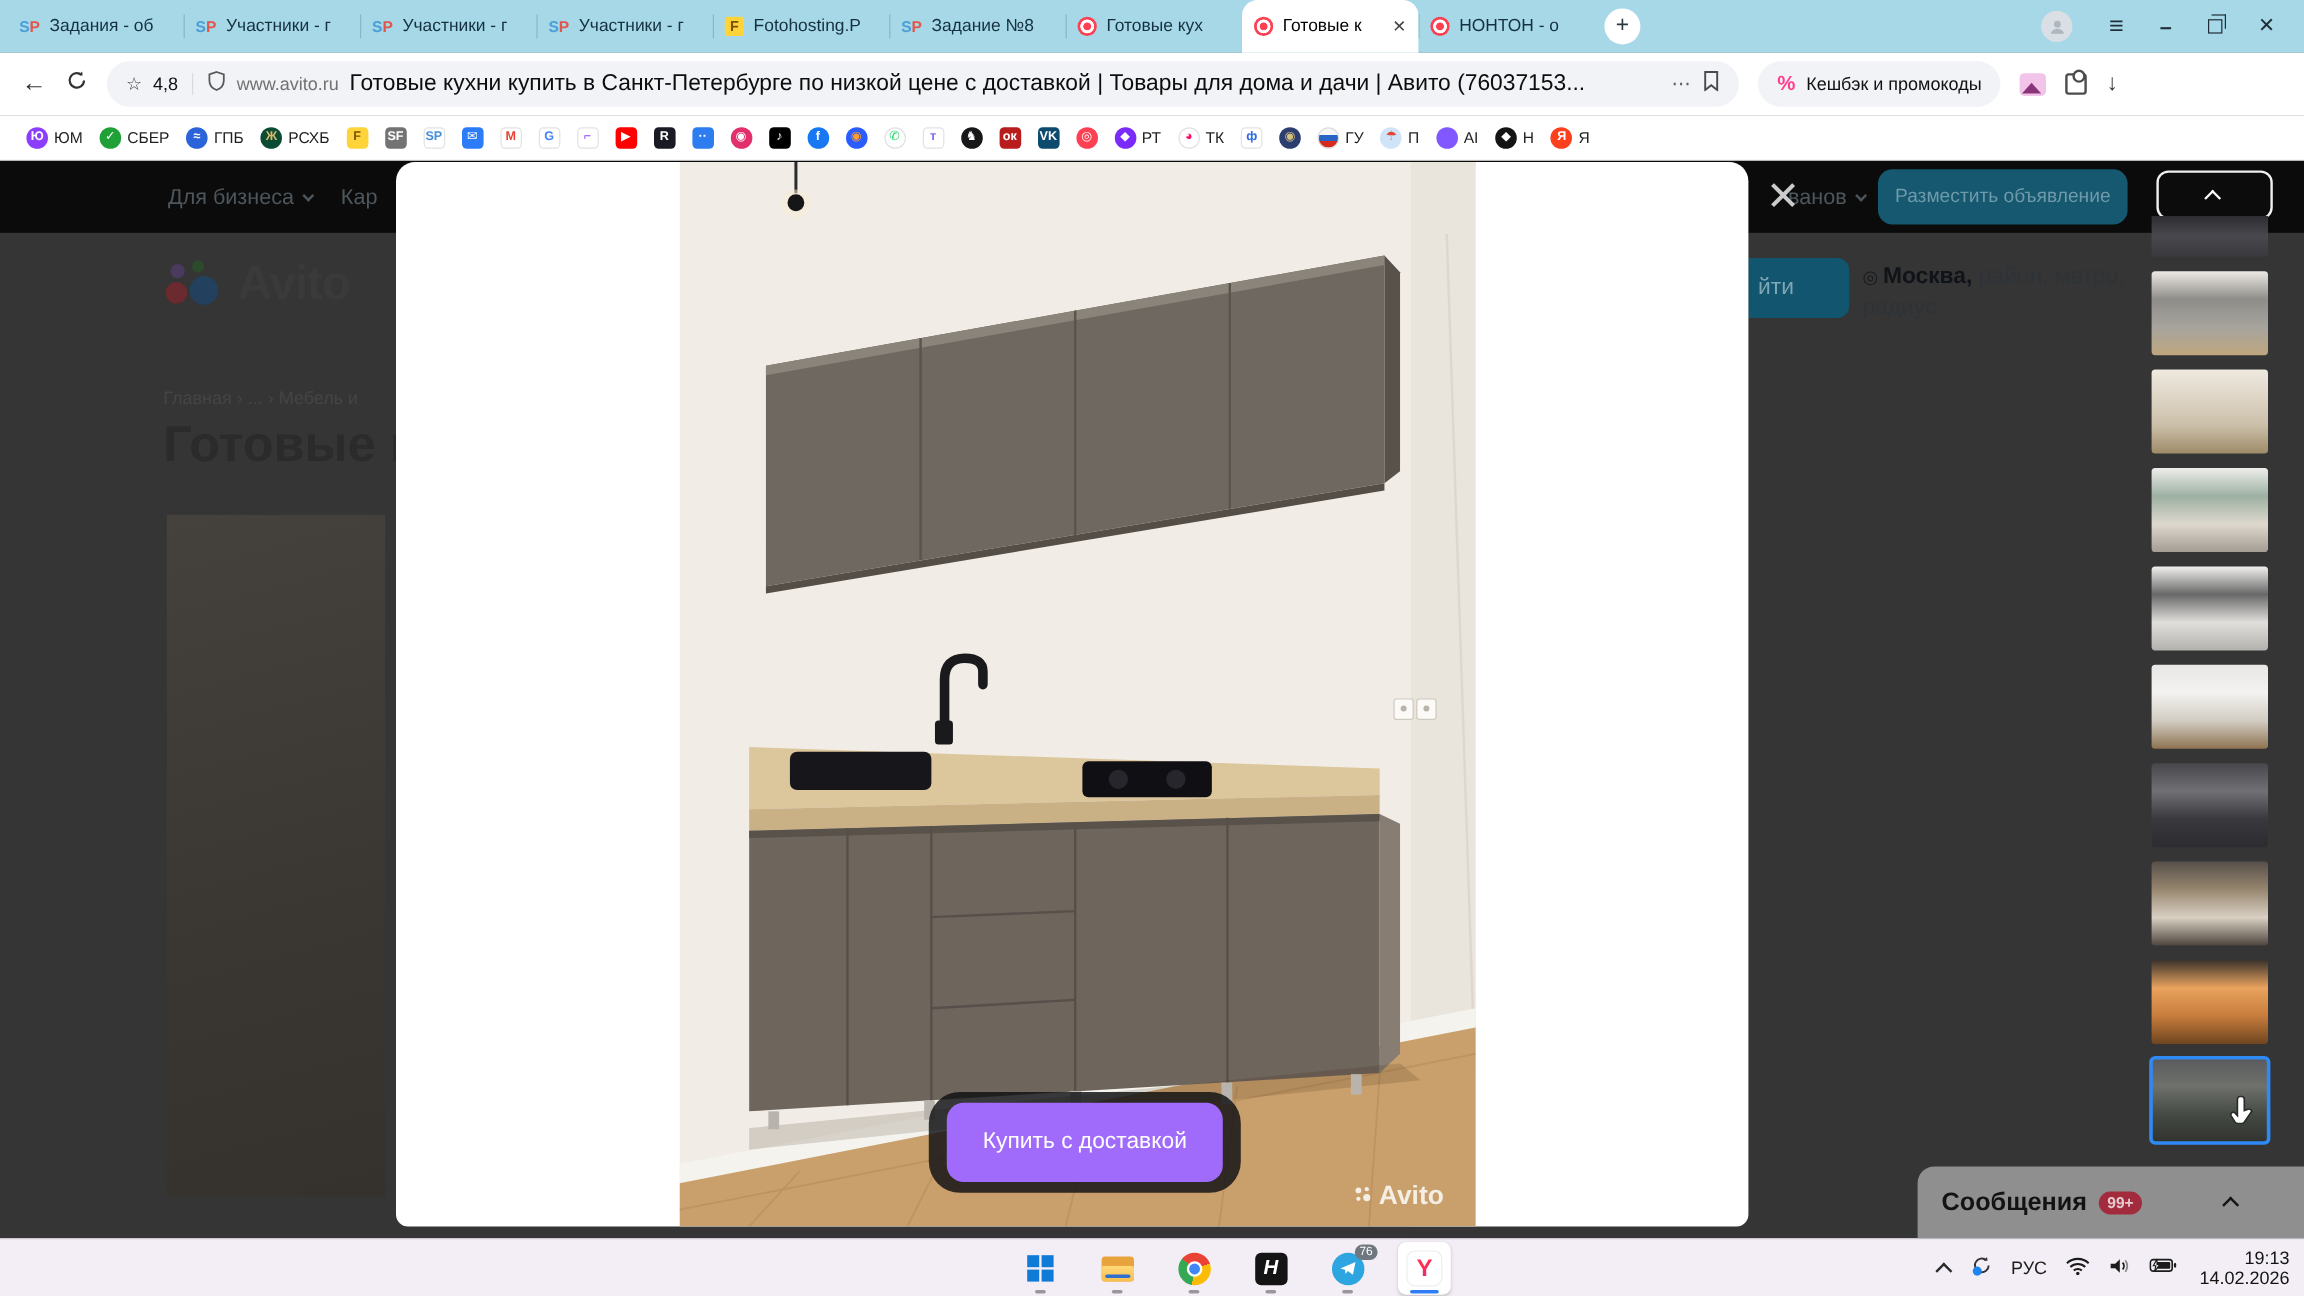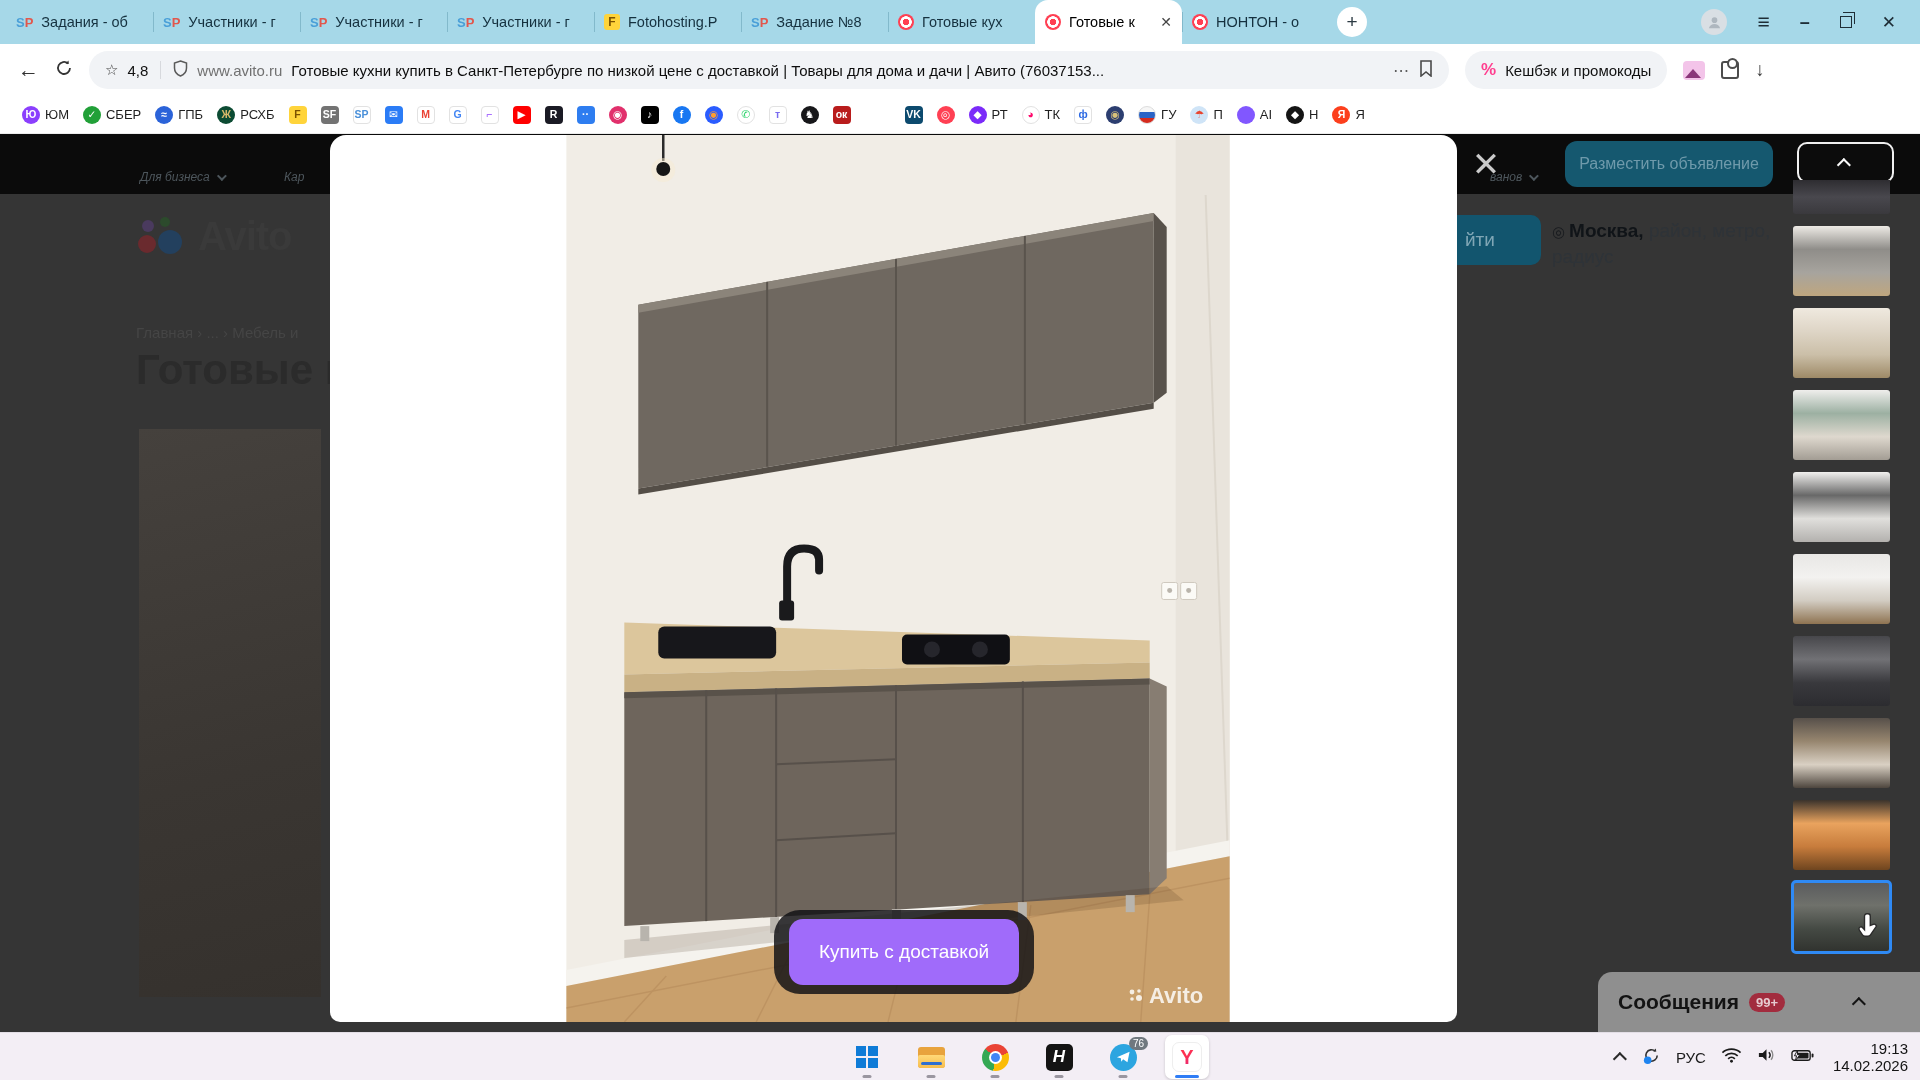--- a/index.html
+++ b/index.html
@@ -28,39 +28,39 @@
   .close-ic { font-size:17px; }
 
   
   .toolbar { height:52px; background:#fff; display:flex; align-items:center; gap:16px; padding:0 18px; }
   .navbtn { font-size:21px; color:#333; }
   .omni { width:1360px; height:38px; background:#f1f3f6; border-radius:19px; display:flex; align-items:center; gap:9px; padding:0 16px; }
   .omni .star { color:#444; font-size:15px; }
   .omni .rate { font-size:15px; color:#111; }
   .omni .div { width:1px; height:18px; background:#d7d9dd; margin:0 3px; }
   .omni .domain { font-size:15px; color:#717171; }
-  .omni .ptitle { font-size:15px; color:#0d0d0d; white-space:nowrap; overflow:hidden; flex:1; }
+  .omni .ptitle { font-size:19px; color:#0d0d0d; white-space:nowrap; overflow:hidden; flex:1; }
   .omni .more { color:#5c5c5c; font-size:16px; letter-spacing:1px; }
   .cashback { height:38px; border-radius:19px; background:#f1f3f6; display:flex; align-items:center; gap:9px; padding:0 16px; flex:none; }
   .pct { color:#ff3e8f; font-weight:700; font-size:17px; }
   .cb-lbl { font-size:15px; color:#111; white-space:nowrap; }
   .dl-ic { font-size:19px; color:#3a3a3a; }
 
   
   .bookmarks { height:38px; background:#fff; display:flex; align-items:center; gap:14px; padding:0 22px; border-bottom:1px solid #ececec; overflow:hidden; }
   .bm { display:flex; align-items:center; gap:5px; flex:none; }
   .bm .ic { width:18px; height:18px; border-radius:4px; display:flex; align-items:center; justify-content:center; font-size:10.5px; font-weight:700; color:#fff; line-height:1; }
   .bm .ic.round { border-radius:50%; }
   .bm .ic.flag { background:linear-gradient(180deg,#f6f6f6 33%,#2a63c6 33% 66%,#d52b1e 66%); border:1px solid #ddd; }
   .bm .blabel { font-size:13px; color:#1f1f1f; }
 
   
   .viewport { position:relative; height:898px; background:#353535; overflow:hidden; }
   .sitenav { position:absolute; top:0; left:0; width:1920px; height:60px; background:#0b0b0b; }
-  .sn-item { position:absolute; top:36px; color:#4d565c; font-size:12px; display:flex; gap:7px; align-items:center;font-style:italic; }
+  .sn-item { position:absolute; top:20px; color:#4d565c; font-size:18px; display:flex; gap:7px; align-items:center; }
   .chev { width:7px; height:7px; border-right:2px solid currentColor; border-bottom:2px solid currentColor; transform:rotate(45deg) translateY(-2px); display:inline-block; }
   .chev-up { width:10px; height:10px; border-right:2.5px solid currentColor; border-bottom:2.5px solid currentColor; transform:rotate(-135deg) translateY(-3px); display:inline-block; }
   .post-btn { position:absolute; left:1565px; top:7px; width:208px; height:46px; background:#15586f; color:#6f9aab; border-radius:12px; font-size:16px; display:flex; align-items:center; justify-content:center; z-index:1; }
   .find-btn { position:absolute; left:1457px; top:81px; width:84px; height:50px; background:#12556e; border-radius:0 10px 10px 0; color:#7fa6b5; font-size:19px; display:flex; align-items:center; padding-left:8px; }
   .loc { position:absolute; left:1552px; top:84px; width:252px; font-size:19px; line-height:25px; color:#2e3338; }
   .loc .pin { color:#16191d; font-size:15px; margin-right:4px; }
   .loc .city { color:#101418; font-weight:700; }
   .site-logo { position:absolute; left:136px; top:80px; display:flex; align-items:center; gap:10px; }
   .site-logo .word { font-size:40px; font-weight:700; color:#3a3a3a; letter-spacing:-1px; }
   .crumb { position:absolute; left:136px; top:190px; font-size:15px; color:#454545; }
@@ -296,21 +296,21 @@
     <div class="bm">
       <div class="ic" style="background: rgb(255, 255, 255); color: rgb(122, 108, 240); border: 1px solid rgb(226, 226, 226);">т</div>
     </div>
     <div class="bm">
       <div class="ic round" style="background: rgb(23, 23, 26); color: rgb(255, 255, 255);">♞</div>
     </div>
     <div class="bm">
       <div class="ic" style="background: #b91c1c; color: rgb(255, 255, 255);">ок</div>
     </div>
     <div class="bm">
-      <div class="ic" style="background: #0c4a6e; color: rgb(255, 255, 255); margin-left: 40px;">VK</div>
+      <div class="ic" style="background: #0c4a6e; color: rgb(255, 255, 255);">VK</div>
     </div>
     <div class="bm">
       <div class="ic round" style="background: rgb(255, 64, 83); color: rgb(255, 255, 255);">◎</div>
     </div>
     <div class="bm">
       <div class="ic round" style="background: rgb(123, 43, 249); color: rgb(255, 255, 255);">◆</div>
       <div class="blabel">РТ</div>
     </div>
     <div class="bm">
       <div class="ic round" style="background: rgb(255, 255, 255); color: rgb(255, 10, 108); border: 1px solid rgb(226, 226, 226);">◕</div>

